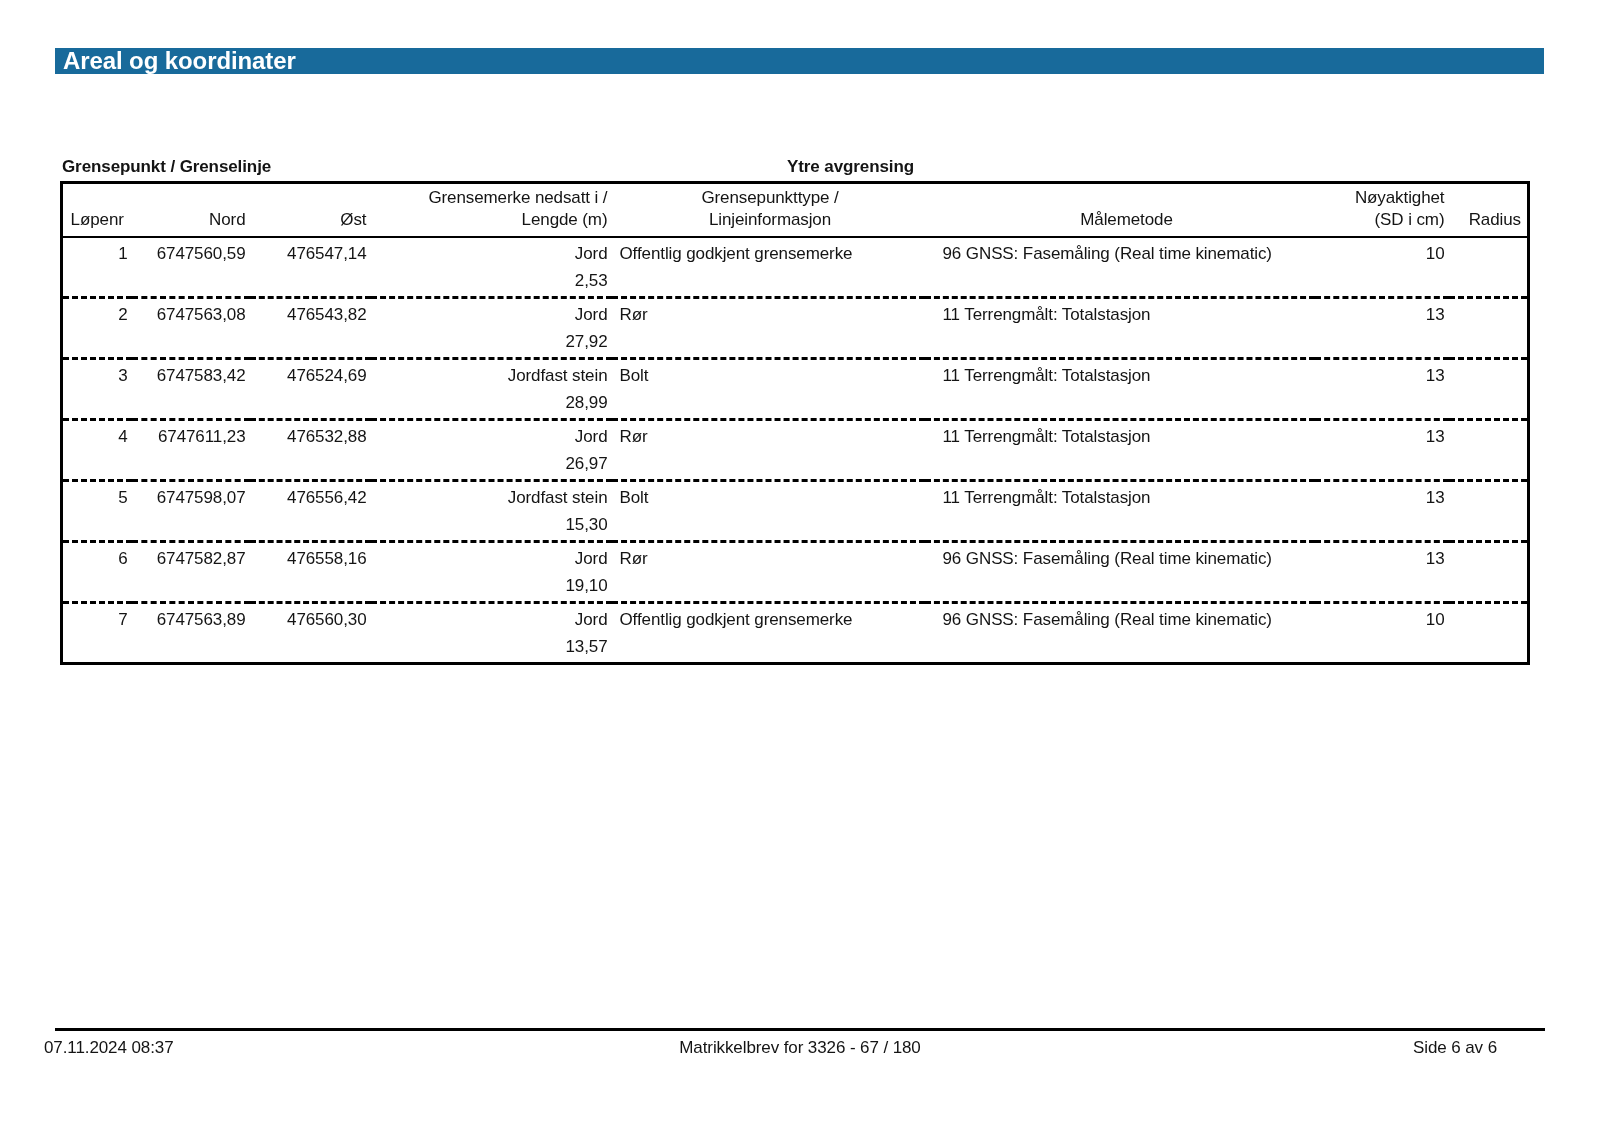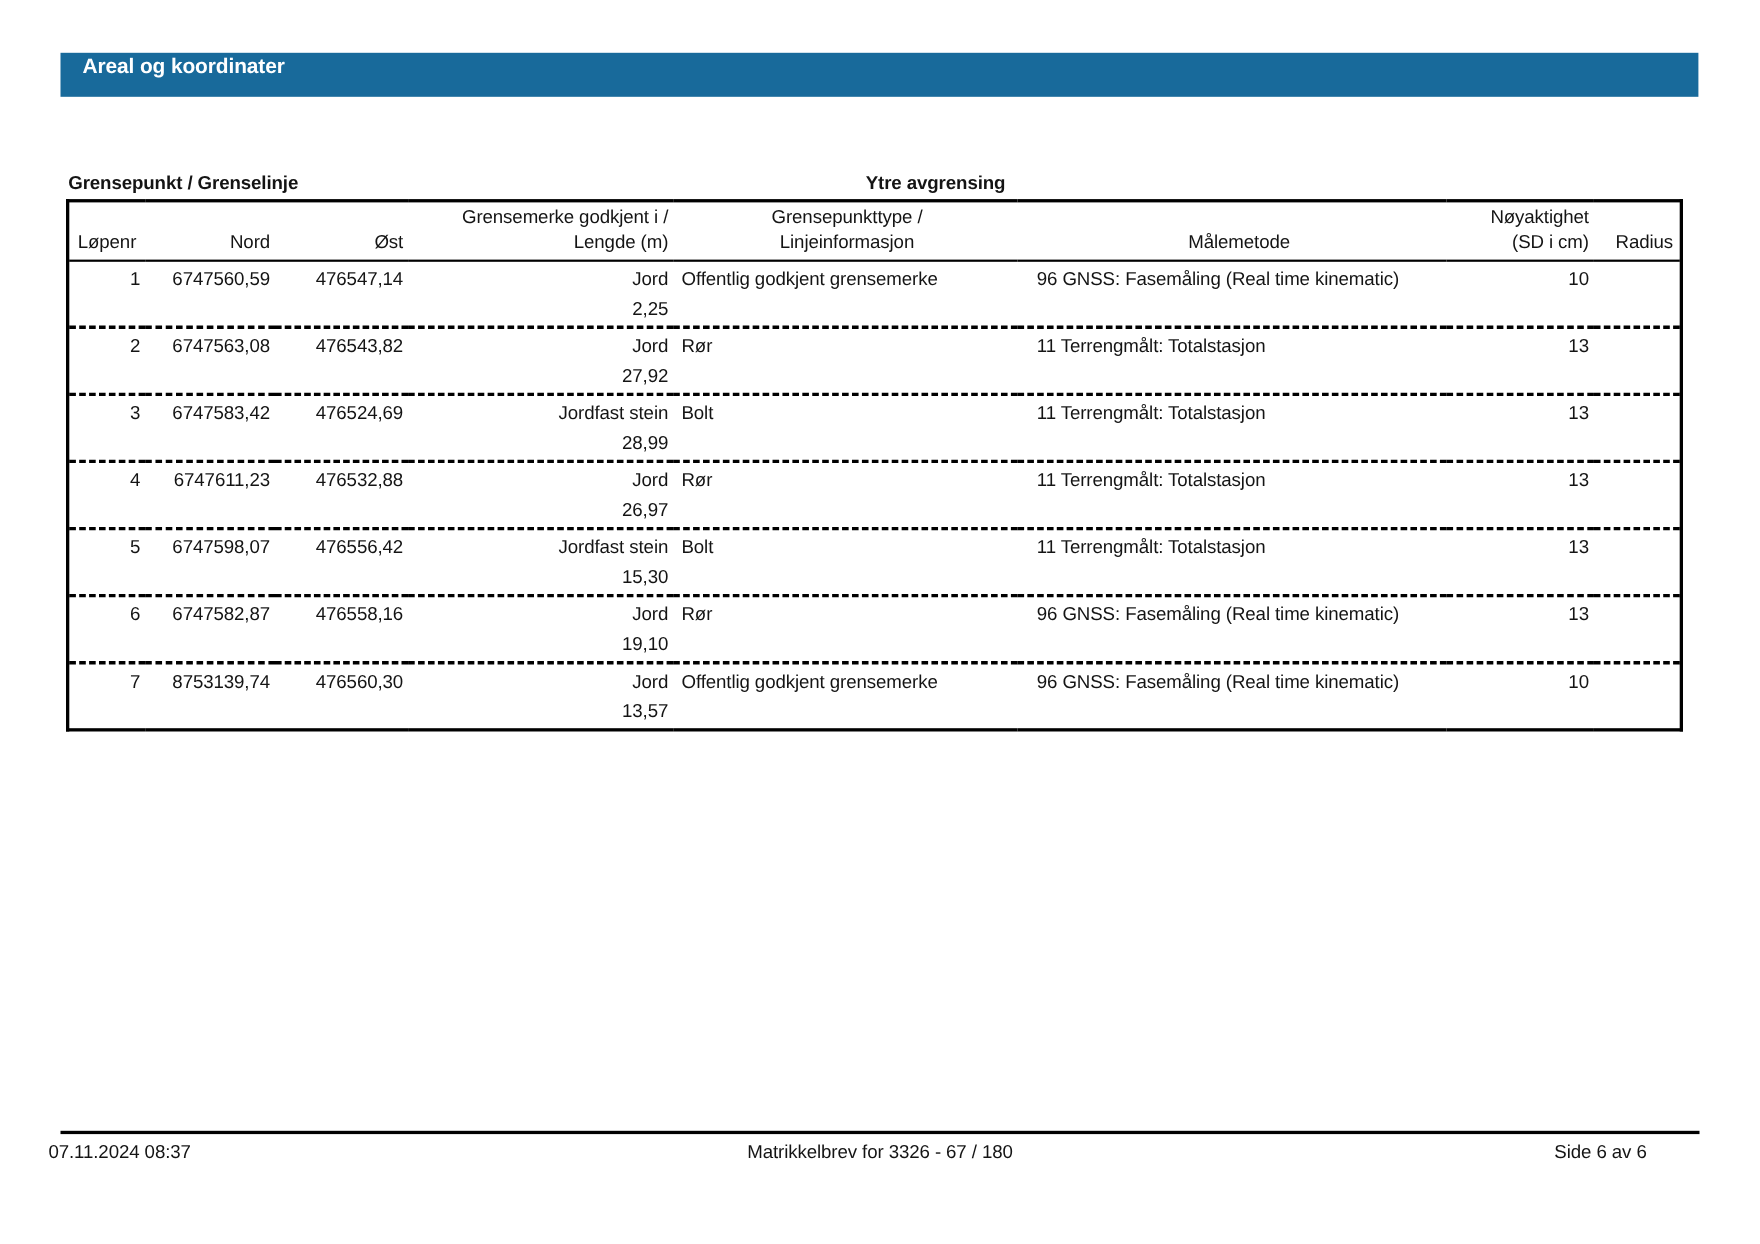--- a/index.html
+++ b/index.html
@@ -16,27 +16,27 @@
     letter-spacing: -0.1px;
     overflow: hidden;
   }
   .abs { position: absolute; white-space: nowrap; }
   .bold { font-weight: bold; }
 
   
   .title-bar {
     position: absolute;
     left: 55px; top: 48px;
-    width: 1489px; height: 40px;
+    width: 1489px; height: 26px;
     background: var(--bar);
     color: #ffffff;
     font-weight: bold;
-    font-size: 19px;
+    font-size: 24px;
     line-height: 26px;
-    padding-left: 20px;
+    padding-left: 8px;
   }
 
   
   .info-line { position: absolute; height: 24px; line-height: 24px; left: 0; width: 1600px; }
 
   
   .section-heading { font-weight: bold; font-size: 17px; text-align: center; }
 
   
   .tbl-wrap { position: absolute; left: 60px; top: 181px; width: 1470px; }
@@ -114,21 +114,21 @@
           <th class="al">
               <div>Løpenr</div>
             </th>
           <th class="ar">
               <div>Nord</div>
             </th>
           <th class="ar">
               <div>Øst</div>
             </th>
           <th class="ar">
-            <div>Grensemerke godkjent i /</div>
+            <div>Grensemerke nedsatt i /</div>
             <div>Lengde (m)</div>
           </th>
           <th class="al pl8">
             <div>Grensepunkttype /</div>
             <div>Linjeinformasjon</div>
           </th>
           <th class="al pl18">
               <div>Målemetode</div>
             </th>
           <th class="ar">
@@ -146,21 +146,21 @@
               <div>1</div>
             </td>
           <td class="ar">
               <div>6747560,59</div>
             </td>
           <td class="ar">
               <div>476547,14</div>
             </td>
           <td class="ar">
               <div>Jord</div>
-              <div>2,25</div>
+              <div>2,53</div>
             </td>
           <td class="al pl8">
               <div>Offentlig godkjent grensemerke</div>
             </td>
           <td class="al pl18">
               <div>96 GNSS: Fasemåling (Real time kinematic)</div>
             </td>
           <td class="ar">
               <div>10</div>
             </td>
@@ -301,21 +301,21 @@
             </td>
           <td class="ar pr6">
               <div></div>
             </td>
         </tr>
         <tr>
           <td class="ar">
               <div>7</div>
             </td>
           <td class="ar">
-              <div>8753139,74</div>
+              <div>6747563,89</div>
             </td>
           <td class="ar">
               <div>476560,30</div>
             </td>
           <td class="ar">
               <div>Jord</div>
               <div>13,57</div>
             </td>
           <td class="al pl8">
               <div>Offentlig godkjent grensemerke</div>

